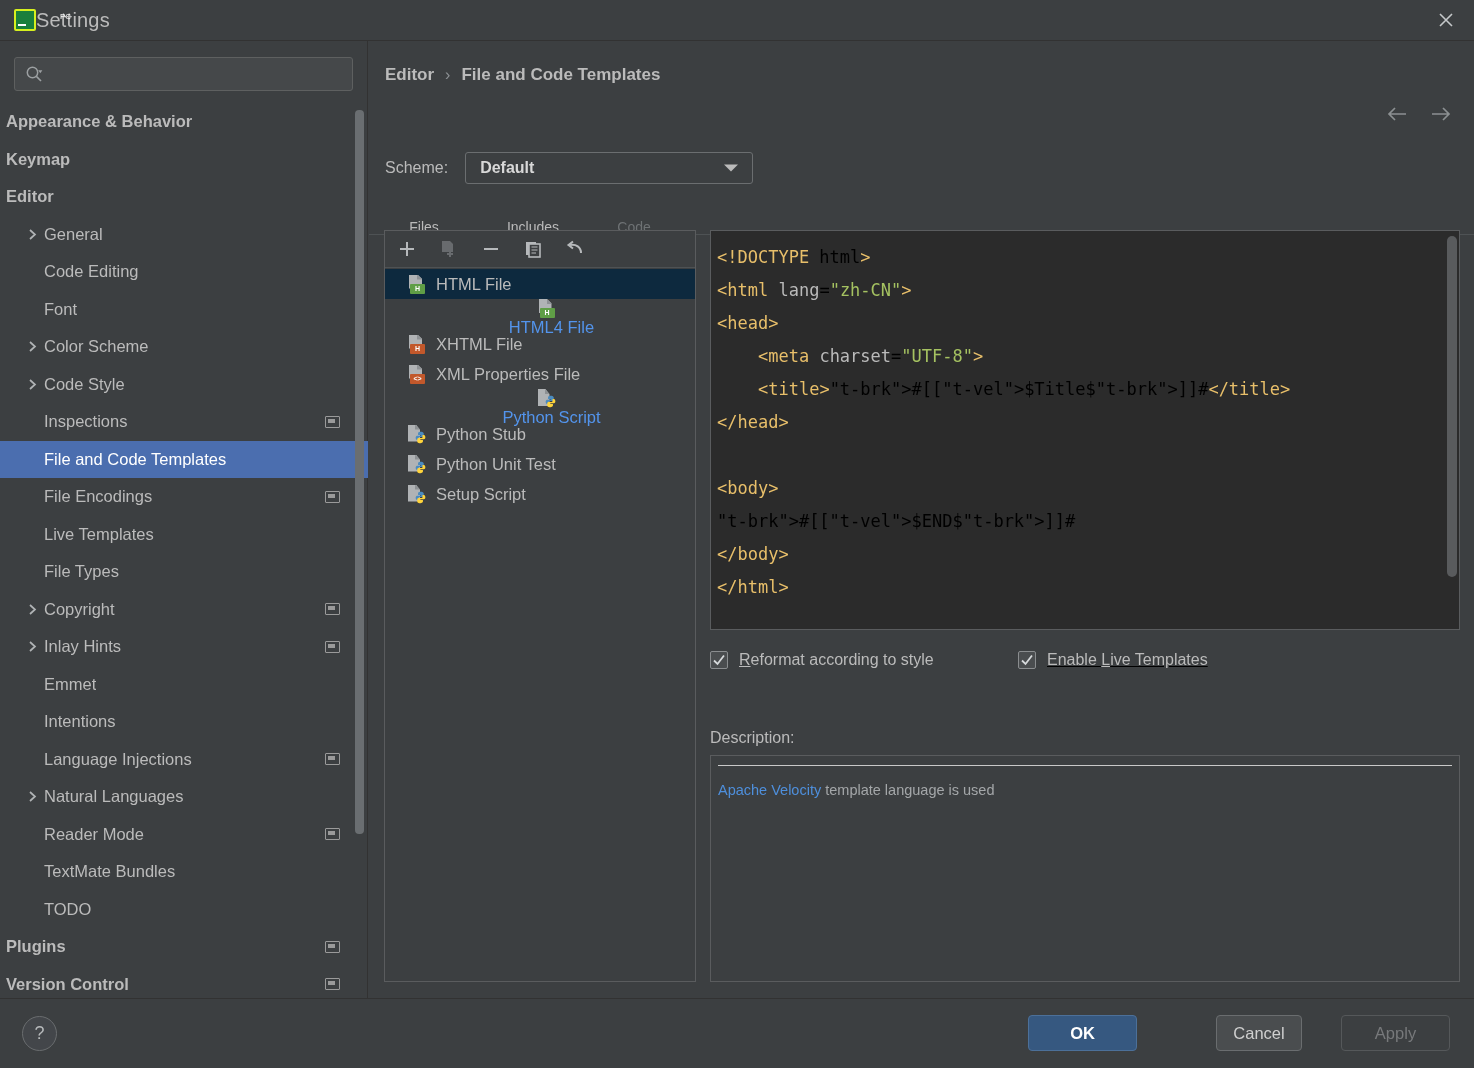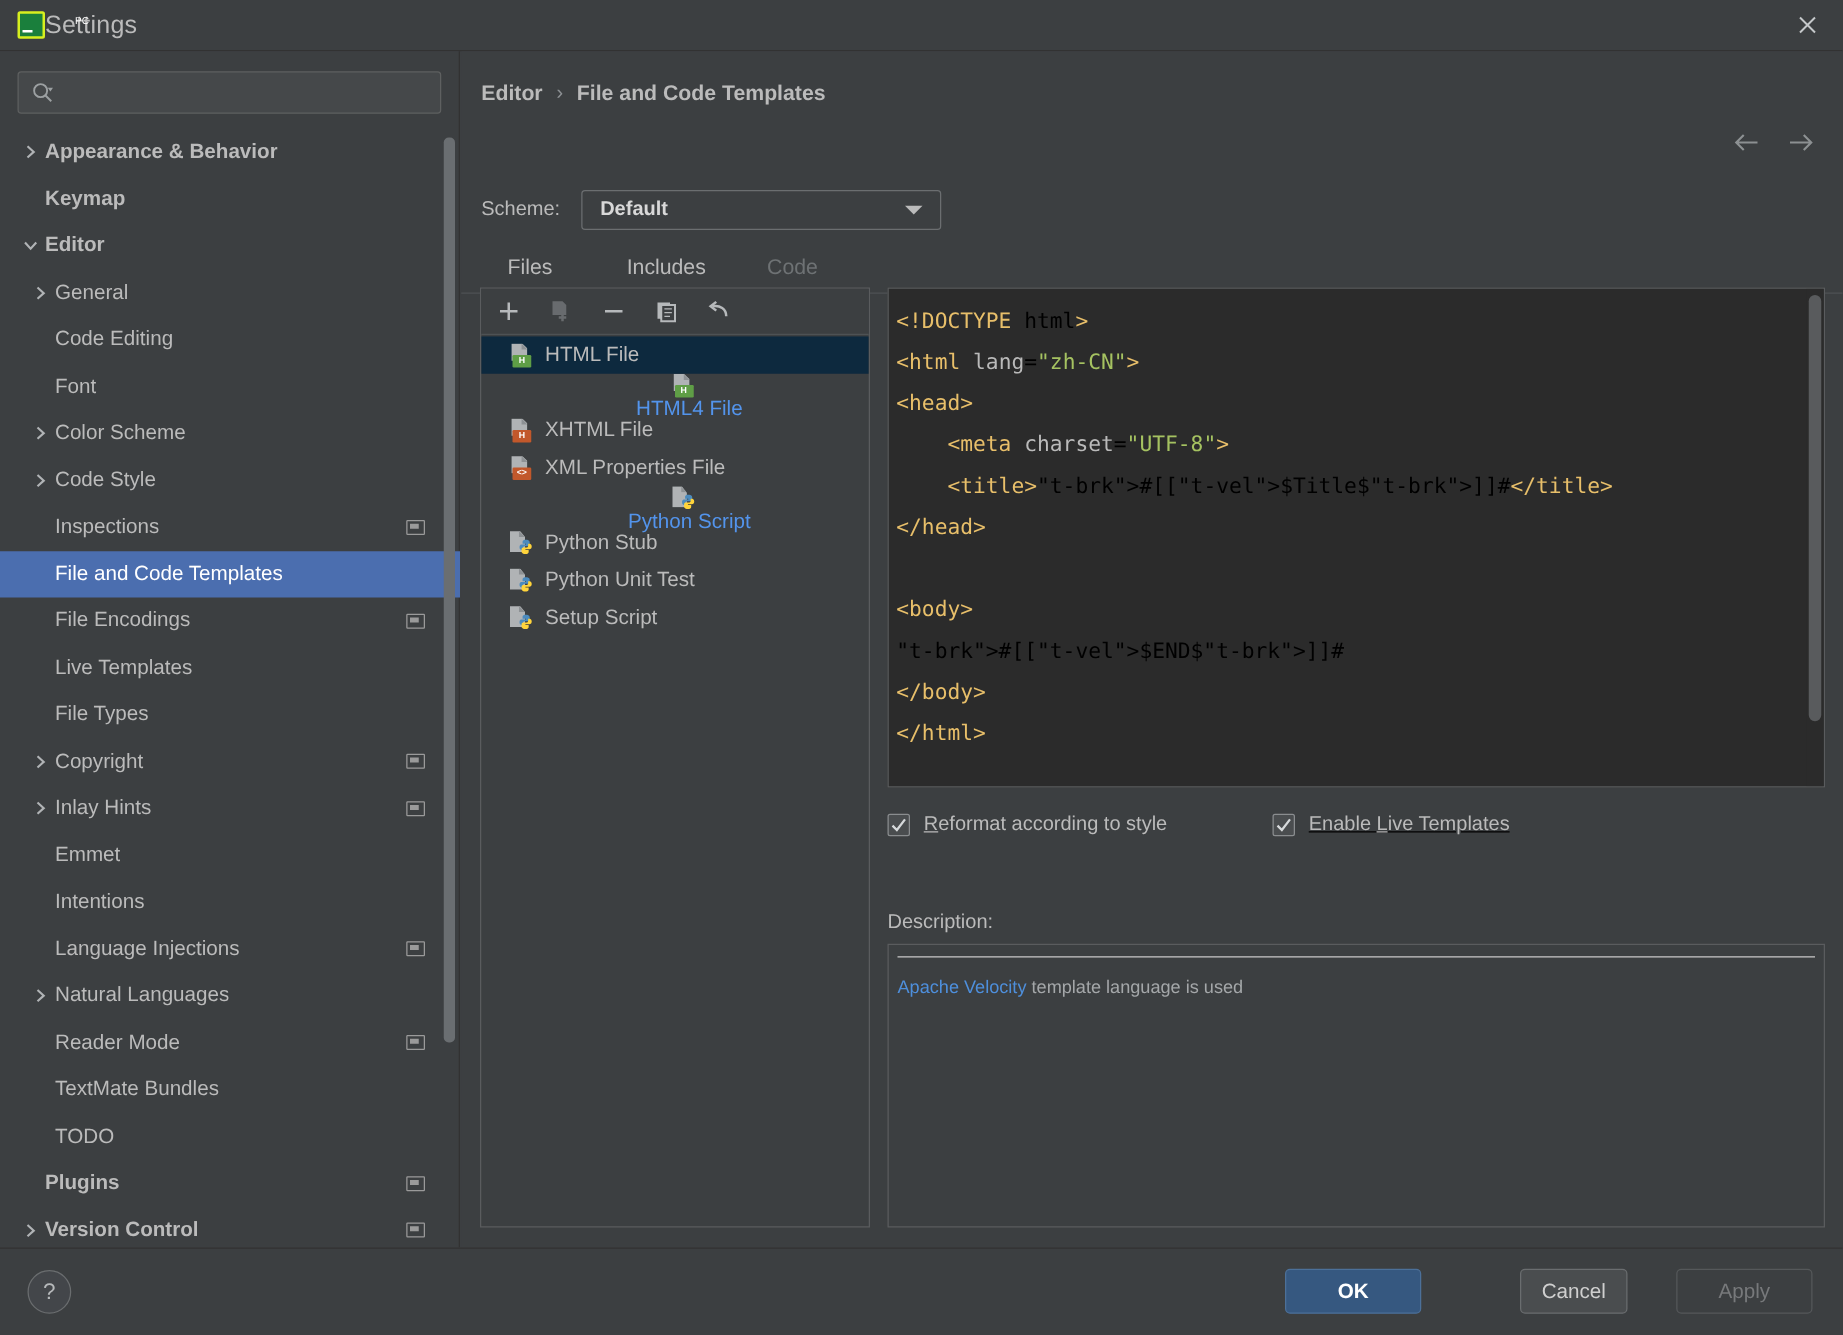--- a/index.html
+++ b/index.html
@@ -61,21 +61,21 @@
 
   #tree {
     position: absolute; left: 0; top: 62px; width: 368px; height: 895px;
     overflow: hidden;
   }
   .tree-row {
     position: relative; height: 37.5px; display: flex; align-items: center;
     padding-left: 22px; cursor: pointer; color: #BBBBBB; font-size: 16.5px;
     white-space: nowrap;
   }
-  .tree-row.lvl1 { padding-left: 36px; }
+  .tree-row.lvl1 { padding-left: 6px; }
   .tree-row.lvl2 { padding-left: 46px; }
   .tree-row.bold { font-weight: bold; }
   .tree-row.selected { background: #4B6EAF; color: #FFFFFF; }
   .tw {
     width: 20px; flex: none; display: inline-flex; align-items: center;
     justify-content: flex-start; margin-left: -20px; padding-left: 2px;
   }
   .tree-row.lvl1 .tw { margin-left: -20px; }
   .tree-row.lvl2 .tw { margin-left: -22px; }
   .tw svg { display: block; }
@@ -130,22 +130,22 @@
     position: absolute; right: 14px; top: 50%; transform: translateY(-50%);
     width: 0; height: 0; border-left: 7px solid transparent;
     border-right: 7px solid transparent; border-top: 7px solid #BBBBBB;
   }
 
   #tabs {
     position: absolute; left: 0; top: 152px; width: 1105px; height: 42px;
     border-bottom: 1px solid #4E5254;
   }
   .tab {
-    position: absolute; top: 0; height: 42px; display: flex; align-items: center;
-    font-size: 17px; color: #BBBBBB; cursor: pointer;
+    position: absolute; top: 0; height: 42px; display: flex; align-items: flex-end;
+    font-size: 14px; color: #BBBBBB; cursor: pointer;
   }
   .tab.disabled { color: #6E7274; cursor: default; }
   .tab-underline {
     position: absolute; bottom: -1px; left: 0; height: 3px; background: #A0A3A5;
     width: 100%;
   }
 
   
   #list-panel {
     position: absolute; left: 15px; top: 189px; width: 312px; height: 752px;

